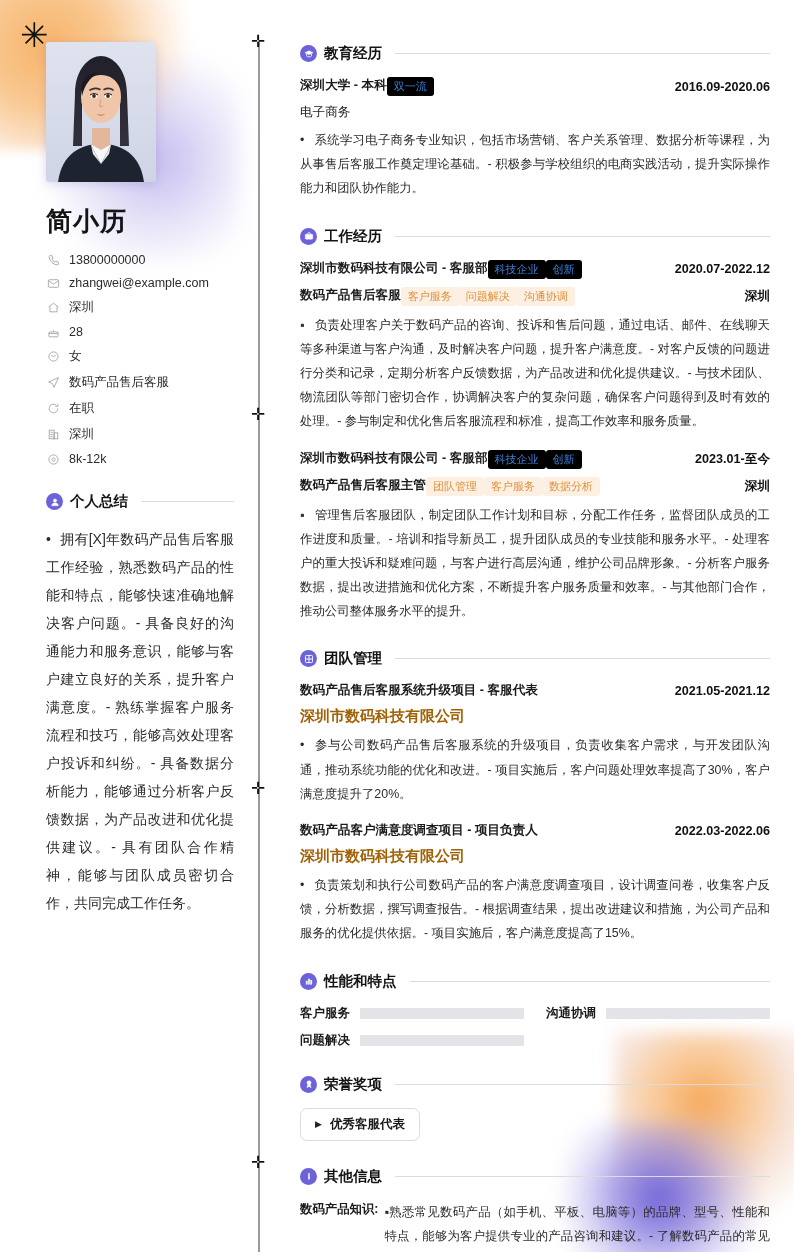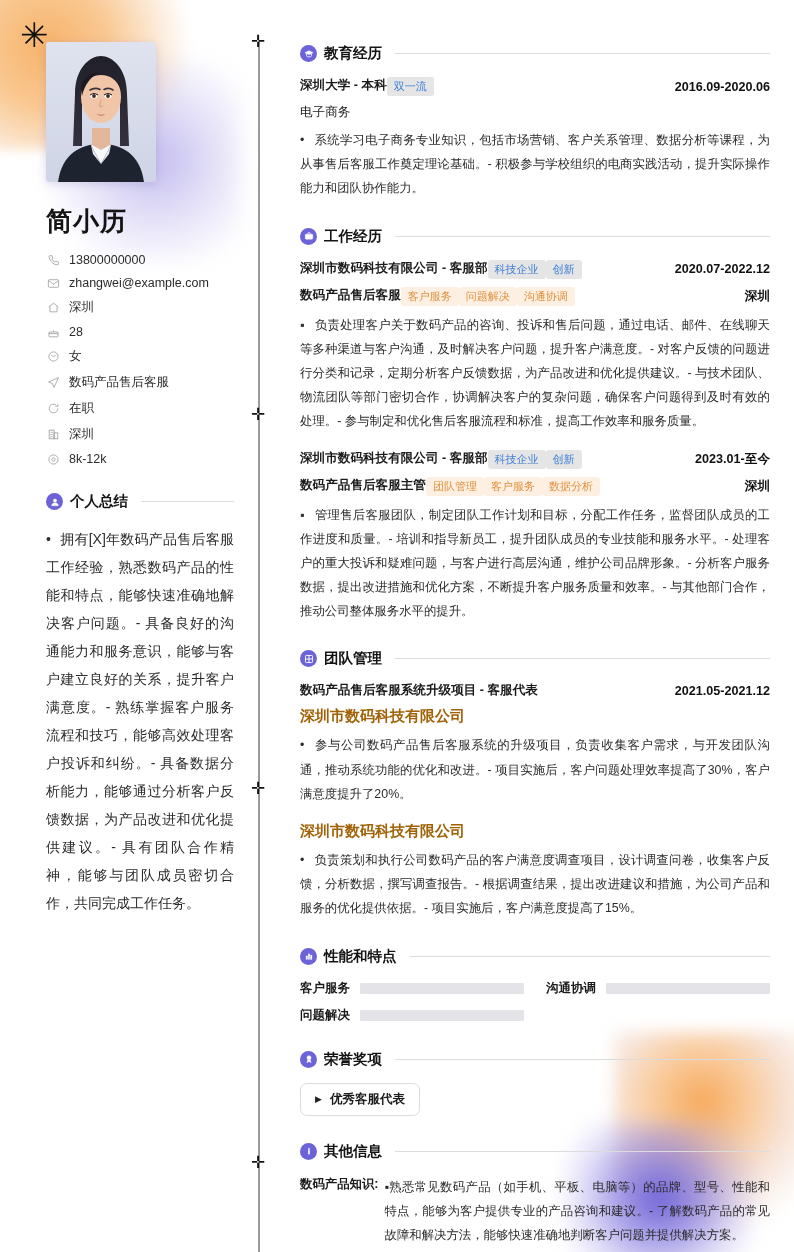--- a/index.html
+++ b/index.html
@@ -80,21 +80,21 @@
   
   .entry { margin-bottom:16px; }
   .entry-row { display:flex; align-items:center; gap:8px; }
   .entry-row .grow { flex:1; display:flex; align-items:flex-start; gap:0; flex-wrap:wrap; }
   .e-title { font-size:12.6px; font-weight:700; color:#1b1b1b; }
   .e-date { font-size:12.6px; font-weight:700; color:#111; white-space:nowrap; }
   .e-sub { font-size:12.6px; font-weight:400; color:#1b1b1b; margin-top:8px; }
   .e-org { font-size:15px; font-weight:700; color:#a16207; margin-top:8px; }
   .e-city { font-size:12.6px; font-weight:700; color:#111; white-space:nowrap; }
   .tag { font-size:11px; padding:2px 7px; border-radius:3px; white-space:nowrap; }
-  .tag.blue { background:#e5e5e5; color:#3d7fd6;font-family:Liberation Mono, monospace; }
+  .tag.blue { background:#000000; color:#3d7fd6;font-family:Liberation Mono, monospace; }
   .tag.orange { background:#fdf0e2; color:#e0913f; }
   .desc { font-size:12.4px; line-height:1.95; color:#2b2b2b; margin-top:7px; text-align:justify; }
   .desc .bl { display:inline-block; width:10px; }
   .bullet-sq { color:#333; }
 
   
   .skills { display:flex; flex-wrap:wrap; gap:10px 22px; }
   .skill { display:flex; align-items:center; gap:10px; width:calc(50% - 11px); }
   .skill-name { font-size:12.5px; font-weight:700; color:#1b1b1b; white-space:nowrap; }
   .bar { flex:1; height:11px; background:#e4e4e8; border-radius:1px; overflow:hidden; }
@@ -407,20 +407,26 @@
               </div>
             <span class="e-date">2021.05-2021.12</span>
           </div>
           <div class="e-org">深圳市数码科技有限公司</div>
           <div class="desc">
             <span>•</span><span class="bl"></span><span>参与公司数码产品售后客服系统的升级项目，负责收集客户需求，与开发团队沟通，推动系统功能的优化和改进。- 项目实施后，客户问题处理效率提高了30%，客户满意度提升了20%。</span>
           </div>
         </div>
 
         <div class="entry">
+          <div class="entry-row">
+            <div class="grow">
+                <span class="e-title">数码产品客户满意度调查项目 - 项目负责人</span>
+              </div>
+            <span class="e-date">2022.03-2022.06</span>
+          </div>
           <div class="e-org">深圳市数码科技有限公司</div>
           <div class="desc">
             <span>•</span><span class="bl"></span><span>负责策划和执行公司数码产品的客户满意度调查项目，设计调查问卷，收集客户反馈，分析数据，撰写调查报告。- 根据调查结果，提出改进建议和措施，为公司产品和服务的优化提供依据。- 项目实施后，客户满意度提高了15%。</span>
           </div>
         </div>
       </div>
 
       <div class="sec">
         <div class="sec-head">
           <span class="sec-ico">

